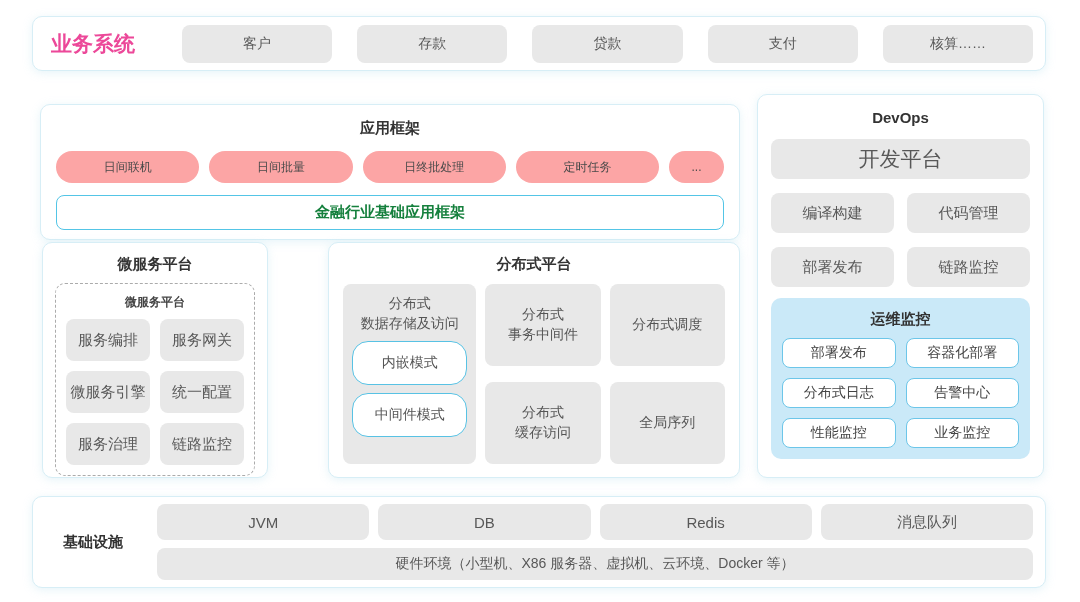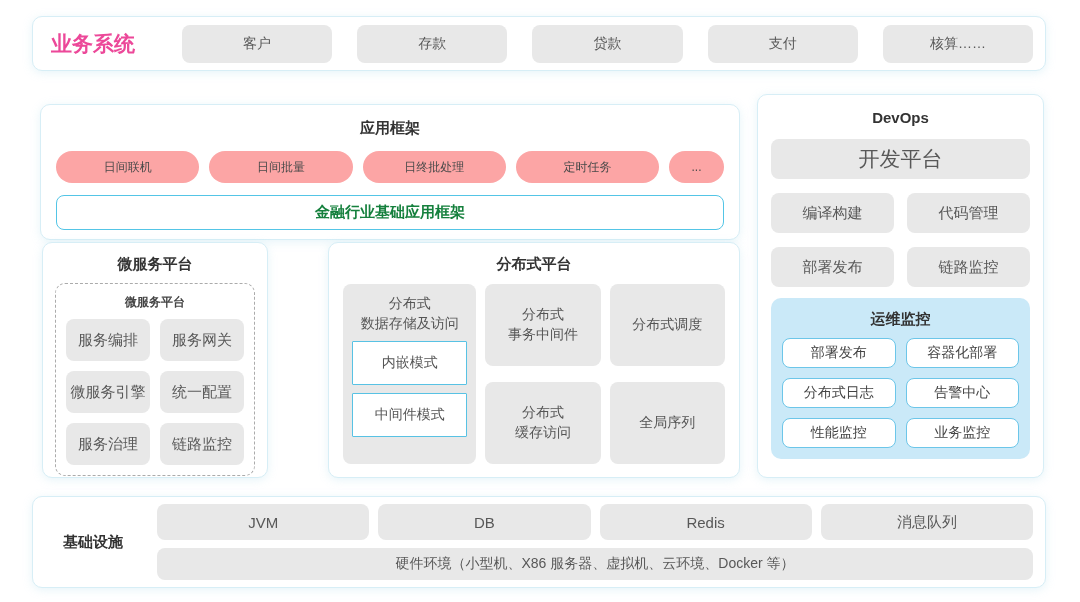--- a/index.html
+++ b/index.html
@@ -41,21 +41,21 @@
   .mc-grid{display:grid;grid-template-columns:1fr 1fr;gap:10px;}
   .mc-grid .chip-gray{height:42px;font-size:15px;}
 
   
   #dist-card{left:328px;top:242px;width:412px;height:236px;}
   .dc-title{padding-top:12px;}
   .dc-body{display:flex;gap:9px;margin:10px 14px 0;height:180px;}
   .dc-col1{flex:1;background:#e8e8e8;border-radius:8px;padding:10px 9px 9px;box-sizing:border-box;
     display:flex;flex-direction:column;}
   .dc-col1-title{font-size:14px;color:#555;}
-  .mode-box{margin-top:8px;height:44px;background:#fff;border:1.5px solid #58c2e4;border-radius:1px;
+  .mode-box{margin-top:8px;height:44px;background:#fff;border:1.5px solid #58c2e4;border-radius:16px;
     font-size:14px;color:#555;box-sizing:border-box;}
   .dc-col{flex:1;display:flex;flex-direction:column;gap:16px;}
   .dc-cell{flex:1;background:#e8e8e8;border-radius:8px;font-size:14px;color:#555;}
 
   
   #devops-card{left:757px;top:94px;width:287px;height:384px;}
   .dv-title{padding-top:14px;}
   .dv-platform{margin:13px 13px 0;height:40px;font-size:21px;}
   .dv-row{display:flex;gap:13px;margin:14px 13px 0;}
   .dv-row .chip-gray{flex:1;height:40px;font-size:15px;}

